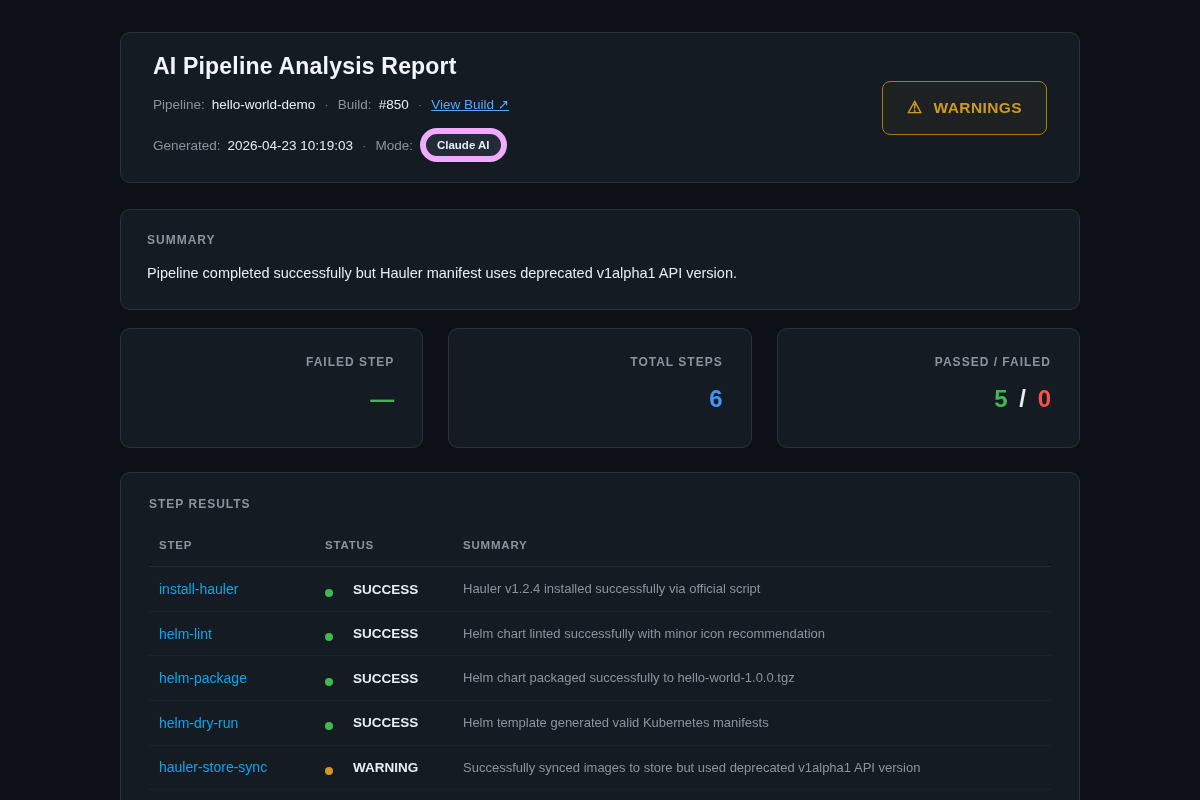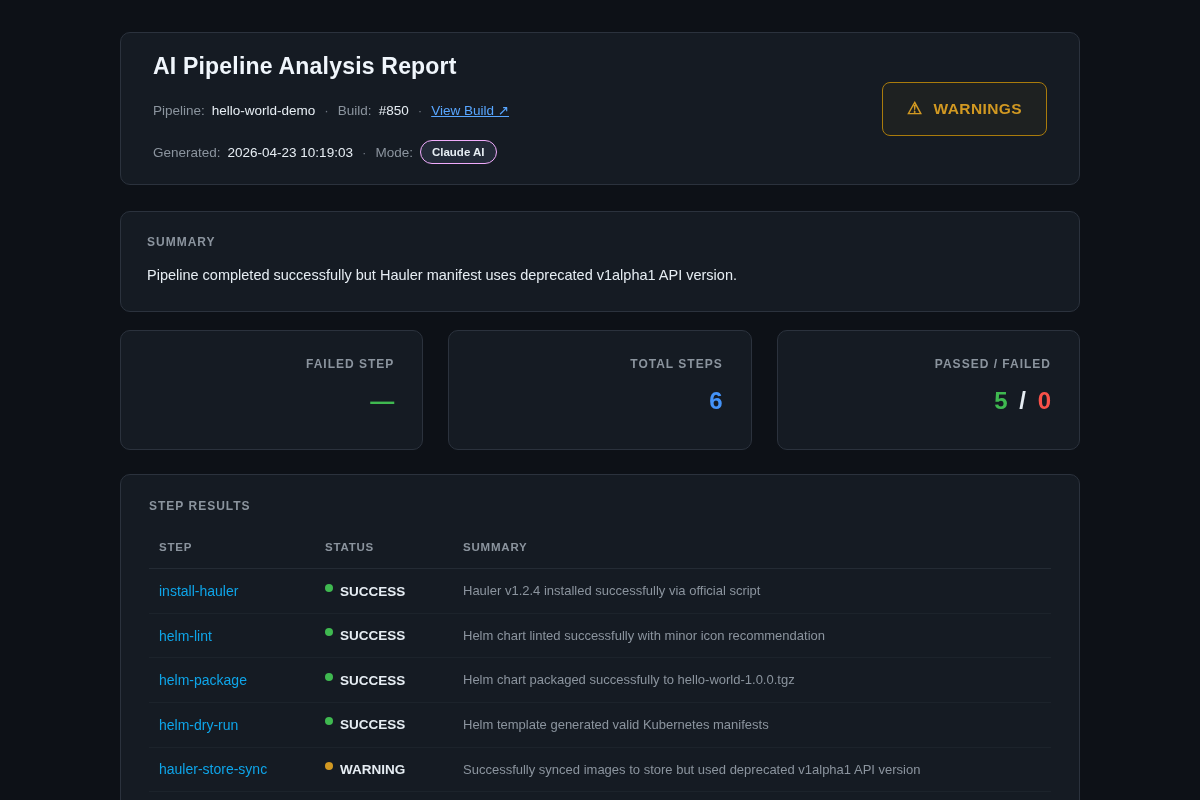--- a/index.html
+++ b/index.html
@@ -38,32 +38,32 @@
     font-weight: 700;
     color: #f0f6fc;
     letter-spacing: 0.2px;
   }
   .meta-line {
     display: flex;
     align-items: center;
     gap: 7px;
     font-size: 13.5px;
     color: #8b949e;
-    margin-top: 22px;
+    margin-top: 16px;
   }
   .meta-line .value { color: #e6edf3; }
   .sep { color: #6e7681; margin: 0 2px; }
   .link {
     color: #58a6ff;
     text-decoration: underline;
     cursor: pointer;
   }
   .pill-badge {
     background: #232a38;
-    border: 1px solid #f0abfc;
+    border: 6px solid #f0abfc;
     color: #e6edf3;
     font-size: 11.5px;
     font-weight: 700;
     padding: 3px 11px;
     border-radius: 999px;
     line-height: 1.4;
   }
   .warnings-btn {
     display: flex;
     align-items: center;
@@ -143,22 +143,22 @@
     color: #8b949e;
   }
   .trow {
     padding: 13px 10px;
     border-bottom: 1px solid #1c232b;
   }
   .trow:last-child { border-bottom: none; }
   .step-cell { font-size: 14px; color: #0ea5e9; }
   .status-cell {
     display: flex;
-    align-items: flex-start;
-    gap: 7px;
+    align-items: flex-end;
+    gap: 20px;
     font-size: 13.5px;
     font-weight: 600;
     color: #e6edf3;
   }
   .dot {
     width: 8px;
     height: 8px;
     border-radius: 50%;
     background: #3fb950;
     flex: none;

